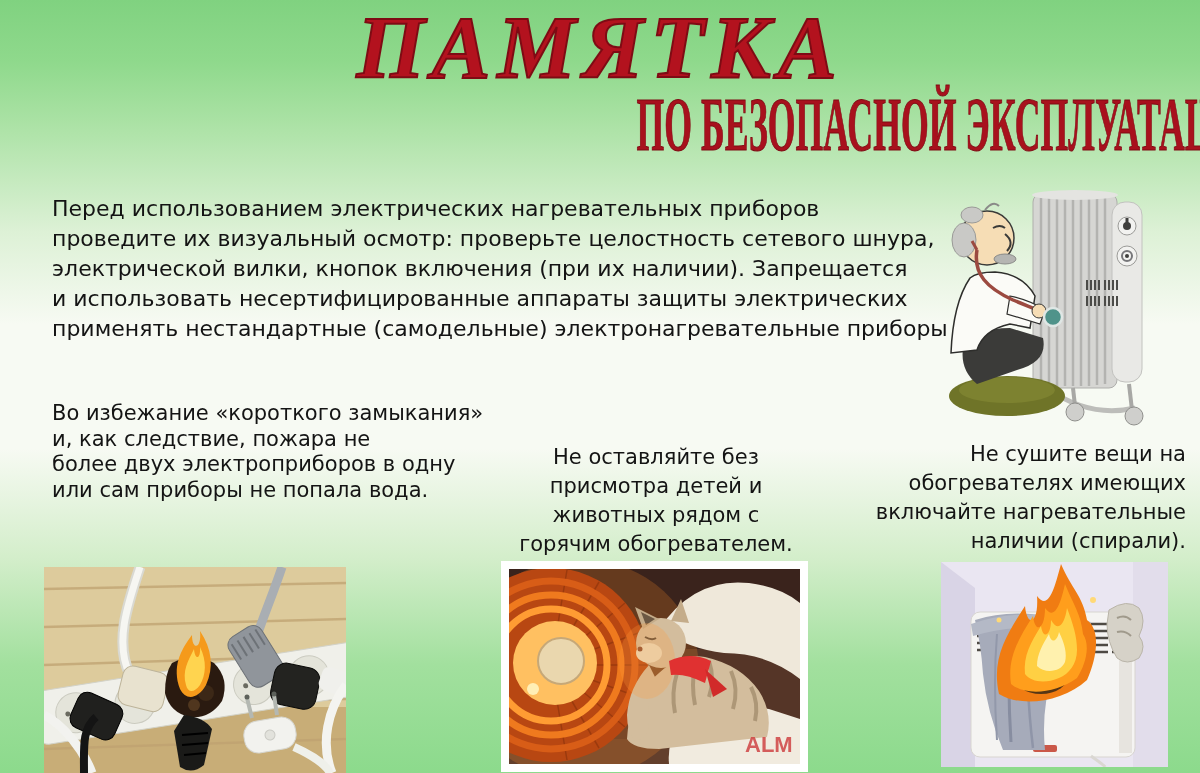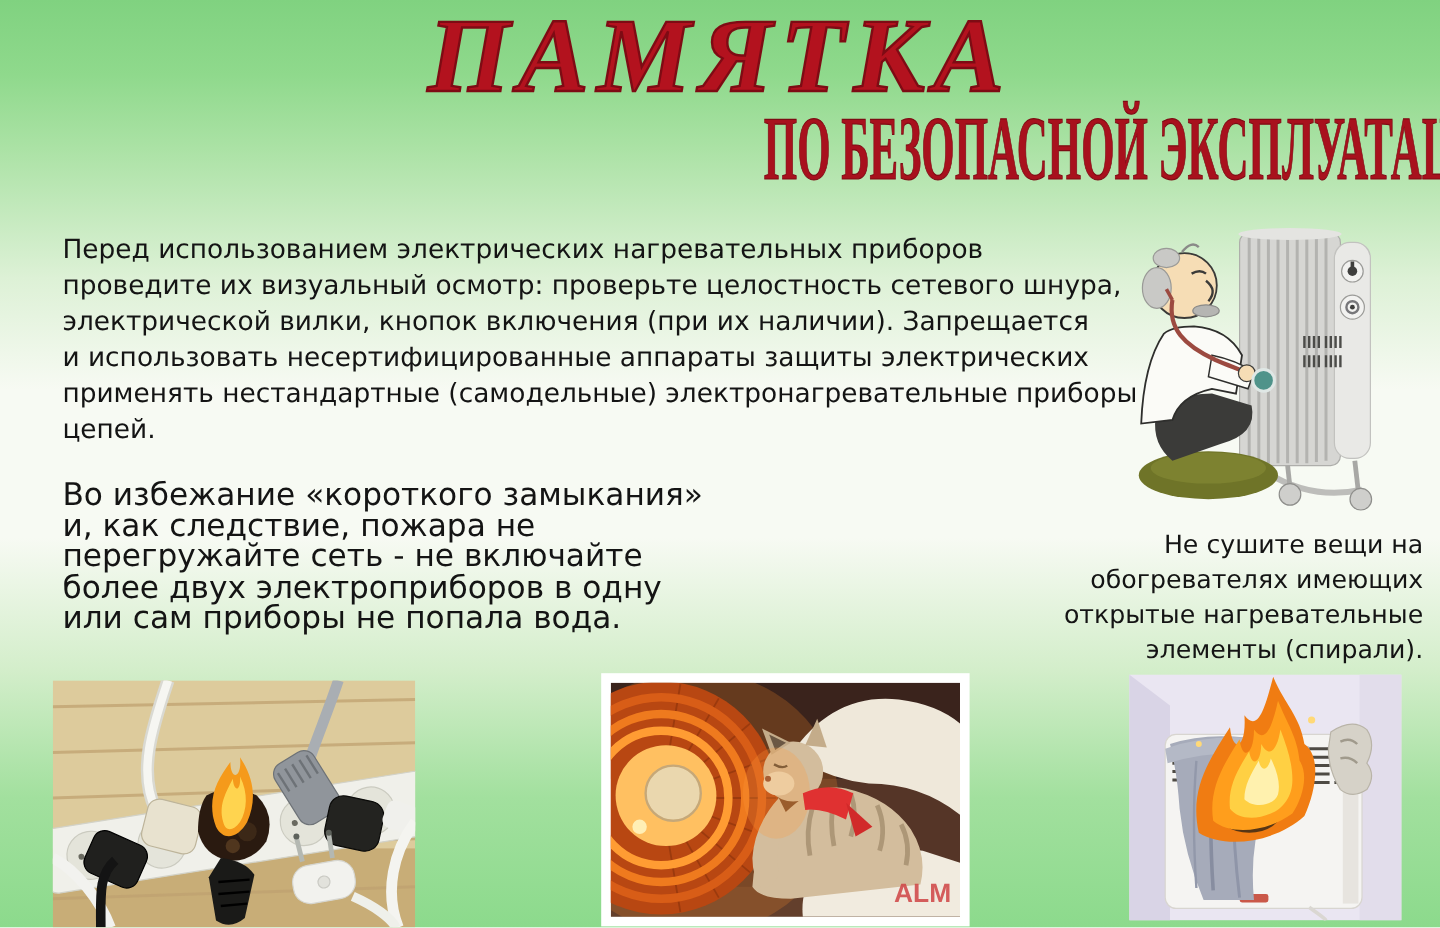--- a/index.html
+++ b/index.html
@@ -17,21 +17,21 @@
   .subtitle-wrap { position:absolute; top:86px; left:0; width:100%; text-align:center; }
   .subtitle {
     display:inline-block; font-family:"Liberation Serif","DejaVu Serif",serif;
     font-weight:bold; font-size:76px; line-height:1; color:#a8111d;
     transform:scaleX(0.47); transform-origin:50% 50%; white-space:nowrap;
     -webkit-text-stroke:1px #7e0b14;
   }
   .textblock { position:absolute; color:#141414; }
   .textblock .line { white-space:nowrap; }
   .intro      { left:52px;  top:194px; font-size:22px; line-height:30px; }
-  .warn-left  { left:52px;  top:401px; font-size:26px; line-height:25.5px; }
+  .warn-left  { left:52px;  top:401px; font-size:21px; line-height:25.5px; }
   .warn-mid   { left:500px; top:443px; width:312px; text-align:center; font-size:21px; line-height:29px; }
   .warn-right { left:836px; top:440px; width:350px; text-align:right; font-size:21px; line-height:29px; }
   .art { position:absolute; }
   .art svg { display:block; }
   .cartoon { left:915px; top:178px; }
   .photo1  { left:44px;  top:567px; }
   .photo2  { left:501px; top:561px; background:#ffffff; padding:8px; }
   .photo3  { left:941px; top:562px; }
 </style>
 </head>
@@ -44,21 +44,20 @@
   <div class="subtitle-wrap">
     <span class="subtitle">ПО БЕЗОПАСНОЙ ЭКСПЛУАТАЦИИ ЭЛЕКТРООБОГРЕВАТЕЛЕЙ</span>
   </div>
 
   <div class="textblock intro">
     <div class="line">Перед использованием электрических нагревательных приборов</div>
     <div class="line">проведите их визуальный осмотр: проверьте целостность сетевого шнура,</div>
     <div class="line">электрической вилки, кнопок включения (при их наличии). Запрещается</div>
     <div class="line">и использовать несертифицированные аппараты защиты электрических</div>
     <div class="line">применять нестандартные (самодельные) электронагревательные приборы</div>
-    <div class="line">цепей.</div>
   </div>
 
   <div class="art cartoon">
     <svg width="278" height="252" viewBox="0 0 278 252">
 
       <g>
         <rect x="118" y="16" width="84" height="194" rx="8" fill="#d6d6d3" stroke="#aeaeab"></rect>
         <g stroke="#b3b3b0" stroke-width="2.5">
           <line x1="126" y1="20" x2="126" y2="206"></line>
             <line x1="134" y1="19" x2="134" y2="207"></line>
@@ -120,31 +119,36 @@
         <line x1="62" y1="72" x2="57" y2="63" stroke="#9c4a40" stroke-width="3"></line>
         <circle cx="124" cy="133" r="7" fill="#f6ddb5" stroke="#3a3a38"></circle>
         <circle cx="138" cy="139" r="9" fill="#4f938a" stroke="#dfe7e5" stroke-width="2.5"></circle>
       </g>
     </svg>
   </div>
 
   <div class="textblock warn-left">
     <div class="line">Во избежание «короткого замыкания»</div>
     <div class="line">и, как следствие, пожара не</div>
-    <div class="line">перегружайте сеть - не включайте</div>
     <div class="line">более двух электроприборов в одну</div>
     <div class="line">или сам приборы не попала вода.</div>
   </div>
 
+  <div class="textblock warn-mid">
+    <div class="line">Не оставляйте без</div>
+    <div class="line">присмотра детей и</div>
+    <div class="line">животных рядом с</div>
+    <div class="line">горячим обогревателем.</div>
+  </div>
 
   <div class="textblock warn-right">
     <div class="line">Не сушите вещи на</div>
     <div class="line">обогревателях имеющих</div>
-    <div class="line">открытые нагревательные</div>
-    <div class="line">элементы (спирали).</div>
+    <div class="line">включайте нагревательные</div>
+    <div class="line">наличии (спирали).</div>
   </div>
 
   <div class="art photo1">
     <svg width="302" height="206" viewBox="0 0 302 206">
       <rect width="302" height="206" fill="#ddcb9c"></rect>
       <rect y="140" width="302" height="66" fill="#c8ad77"></rect>
       <g stroke="#bfa271" stroke-width="2.5" opacity="0.75">
         <line x1="0" y1="22" x2="302" y2="16"></line>
           <line x1="0" y1="60" x2="302" y2="52"></line>
         <line x1="0" y1="98" x2="302" y2="88"></line>

